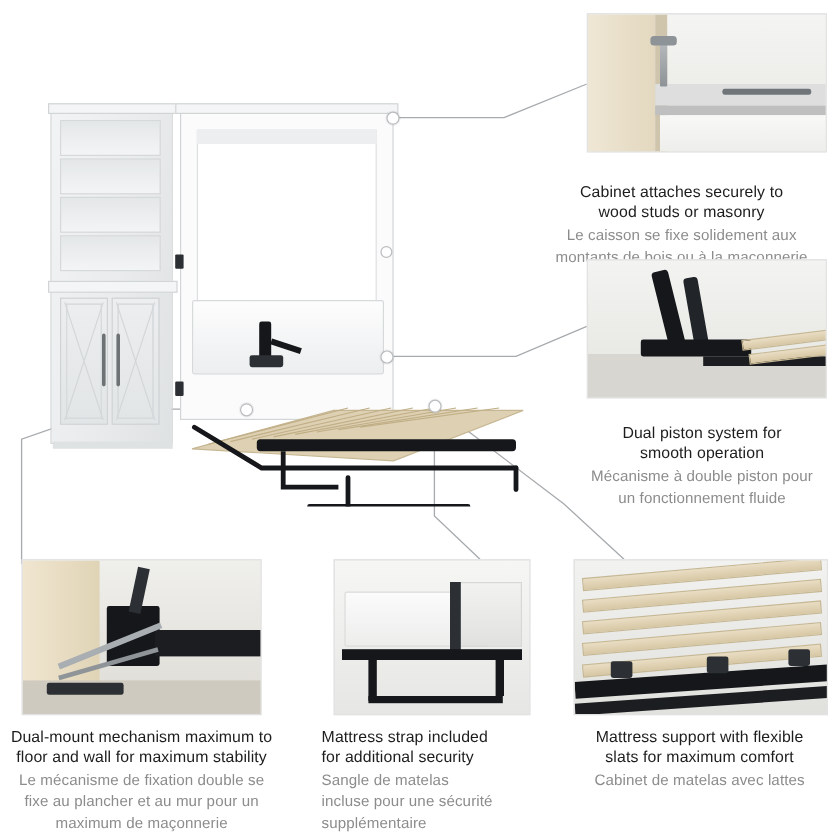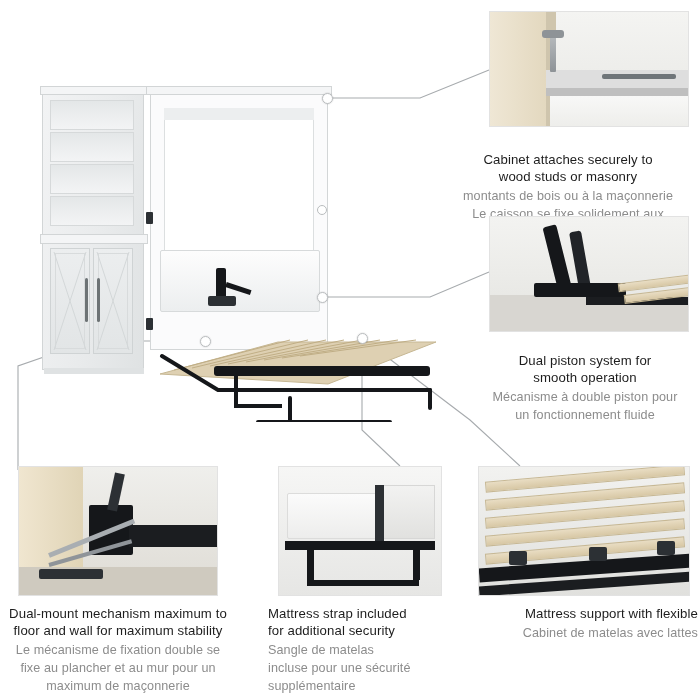--- a/index.html
+++ b/index.html
@@ -252,22 +252,22 @@
     <div class="abs" style="left:56px;top:58px;width:144px;height:18px;background:#dedede;"></div>
     <div class="abs" style="left:56px;top:76px;width:144px;height:8px;background:#bfbfbf;"></div>
     <div class="abs" style="left:60px;top:84px;width:140px;height:32px;background:linear-gradient(180deg,#f8f8f7,#ededea);"></div>
     <div class="ph-screw" style="left:60px;top:22px;width:6px;height:38px;background:linear-gradient(180deg,#b7bbbe,#8e9397);"></div>
     <div class="abs" style="left:52px;top:18px;width:22px;height:8px;background:#8e9397;border-radius:3px;"></div>
     <div class="abs" style="left:112px;top:62px;width:74px;height:5px;background:#6f7579;border-radius:2px;"></div>
   </div>
   <div class="callout-text" style="left:440px;top:152px;width:256px;">
     <span class="en">Cabinet attaches securely to</span>
     <span class="en">wood studs or masonry</span>
+    <span class="fr">Le caisson se fixe solidement aux</span>
     <span class="fr">montants de bois ou à la maçonnerie</span>
-    <span class="fr">Le caisson se fixe solidement aux</span>
   </div>
 
   <div class="photo" style="left:489px;top:216px;width:200px;height:116px;">
     <div class="ph-light" style="left:0;top:0;width:200px;height:116px;background:linear-gradient(180deg,#f3f3f1,#e4e4e0);"></div>
     <div class="abs" style="left:0;top:78px;width:200px;height:38px;background:#d8d6d1;"></div>
     <div class="abs" style="left:60px;top:8px;width:14px;height:64px;background:#15171a;border-radius:3px;transform:rotate(-14deg);"></div>
     <div class="abs" style="left:84px;top:14px;width:12px;height:58px;background:#212428;border-radius:3px;transform:rotate(-10deg);"></div>
     <div class="abs" style="left:44px;top:66px;width:92px;height:14px;background:#15171a;border-radius:2px;"></div>
     <div class="abs" style="left:96px;top:80px;width:104px;height:8px;background:#1b1d20;"></div>
     <div class="ph-slat" style="left:128px;top:62px;width:72px;height:9px;transform:rotate(-7deg);"></div>
@@ -325,18 +325,19 @@
       <div class="ph-slat" style="left:6px;top:42px;width:200px;height:11px;transform:rotate(-5deg);"></div>
       <div class="ph-slat" style="left:6px;top:60px;width:200px;height:11px;transform:rotate(-5deg);"></div>
       <div class="ph-slat" style="left:6px;top:78px;width:200px;height:11px;transform:rotate(-5deg);"></div>
     </div>
     <div class="abs" style="left:0;top:94px;width:212px;height:14px;background:#15171a;transform:rotate(-4deg);"></div>
     <div class="abs" style="left:0;top:112px;width:212px;height:10px;background:#1b1d20;transform:rotate(-4deg);"></div>
     <div class="abs" style="left:30px;top:84px;width:18px;height:14px;background:#2c3034;border-radius:2px;"></div>
     <div class="abs" style="left:110px;top:80px;width:18px;height:14px;background:#2c3034;border-radius:2px;"></div>
     <div class="abs" style="left:178px;top:74px;width:18px;height:14px;background:#2c3034;border-radius:2px;"></div>
   </div>
-  <div class="callout-text" style="left:468px;top:606px;width:230px;text-align:right;">
+  <div class="callout-text" style="left:468px;top:606px;width:230px;text-align:center;">
     <span class="en">Mattress support with flexible</span>
+    <span class="en">slats for maximum comfort</span>
     <span class="fr">Cabinet de matelas avec lattes</span>
   </div>
 
 </div>
 
 </body></html>

